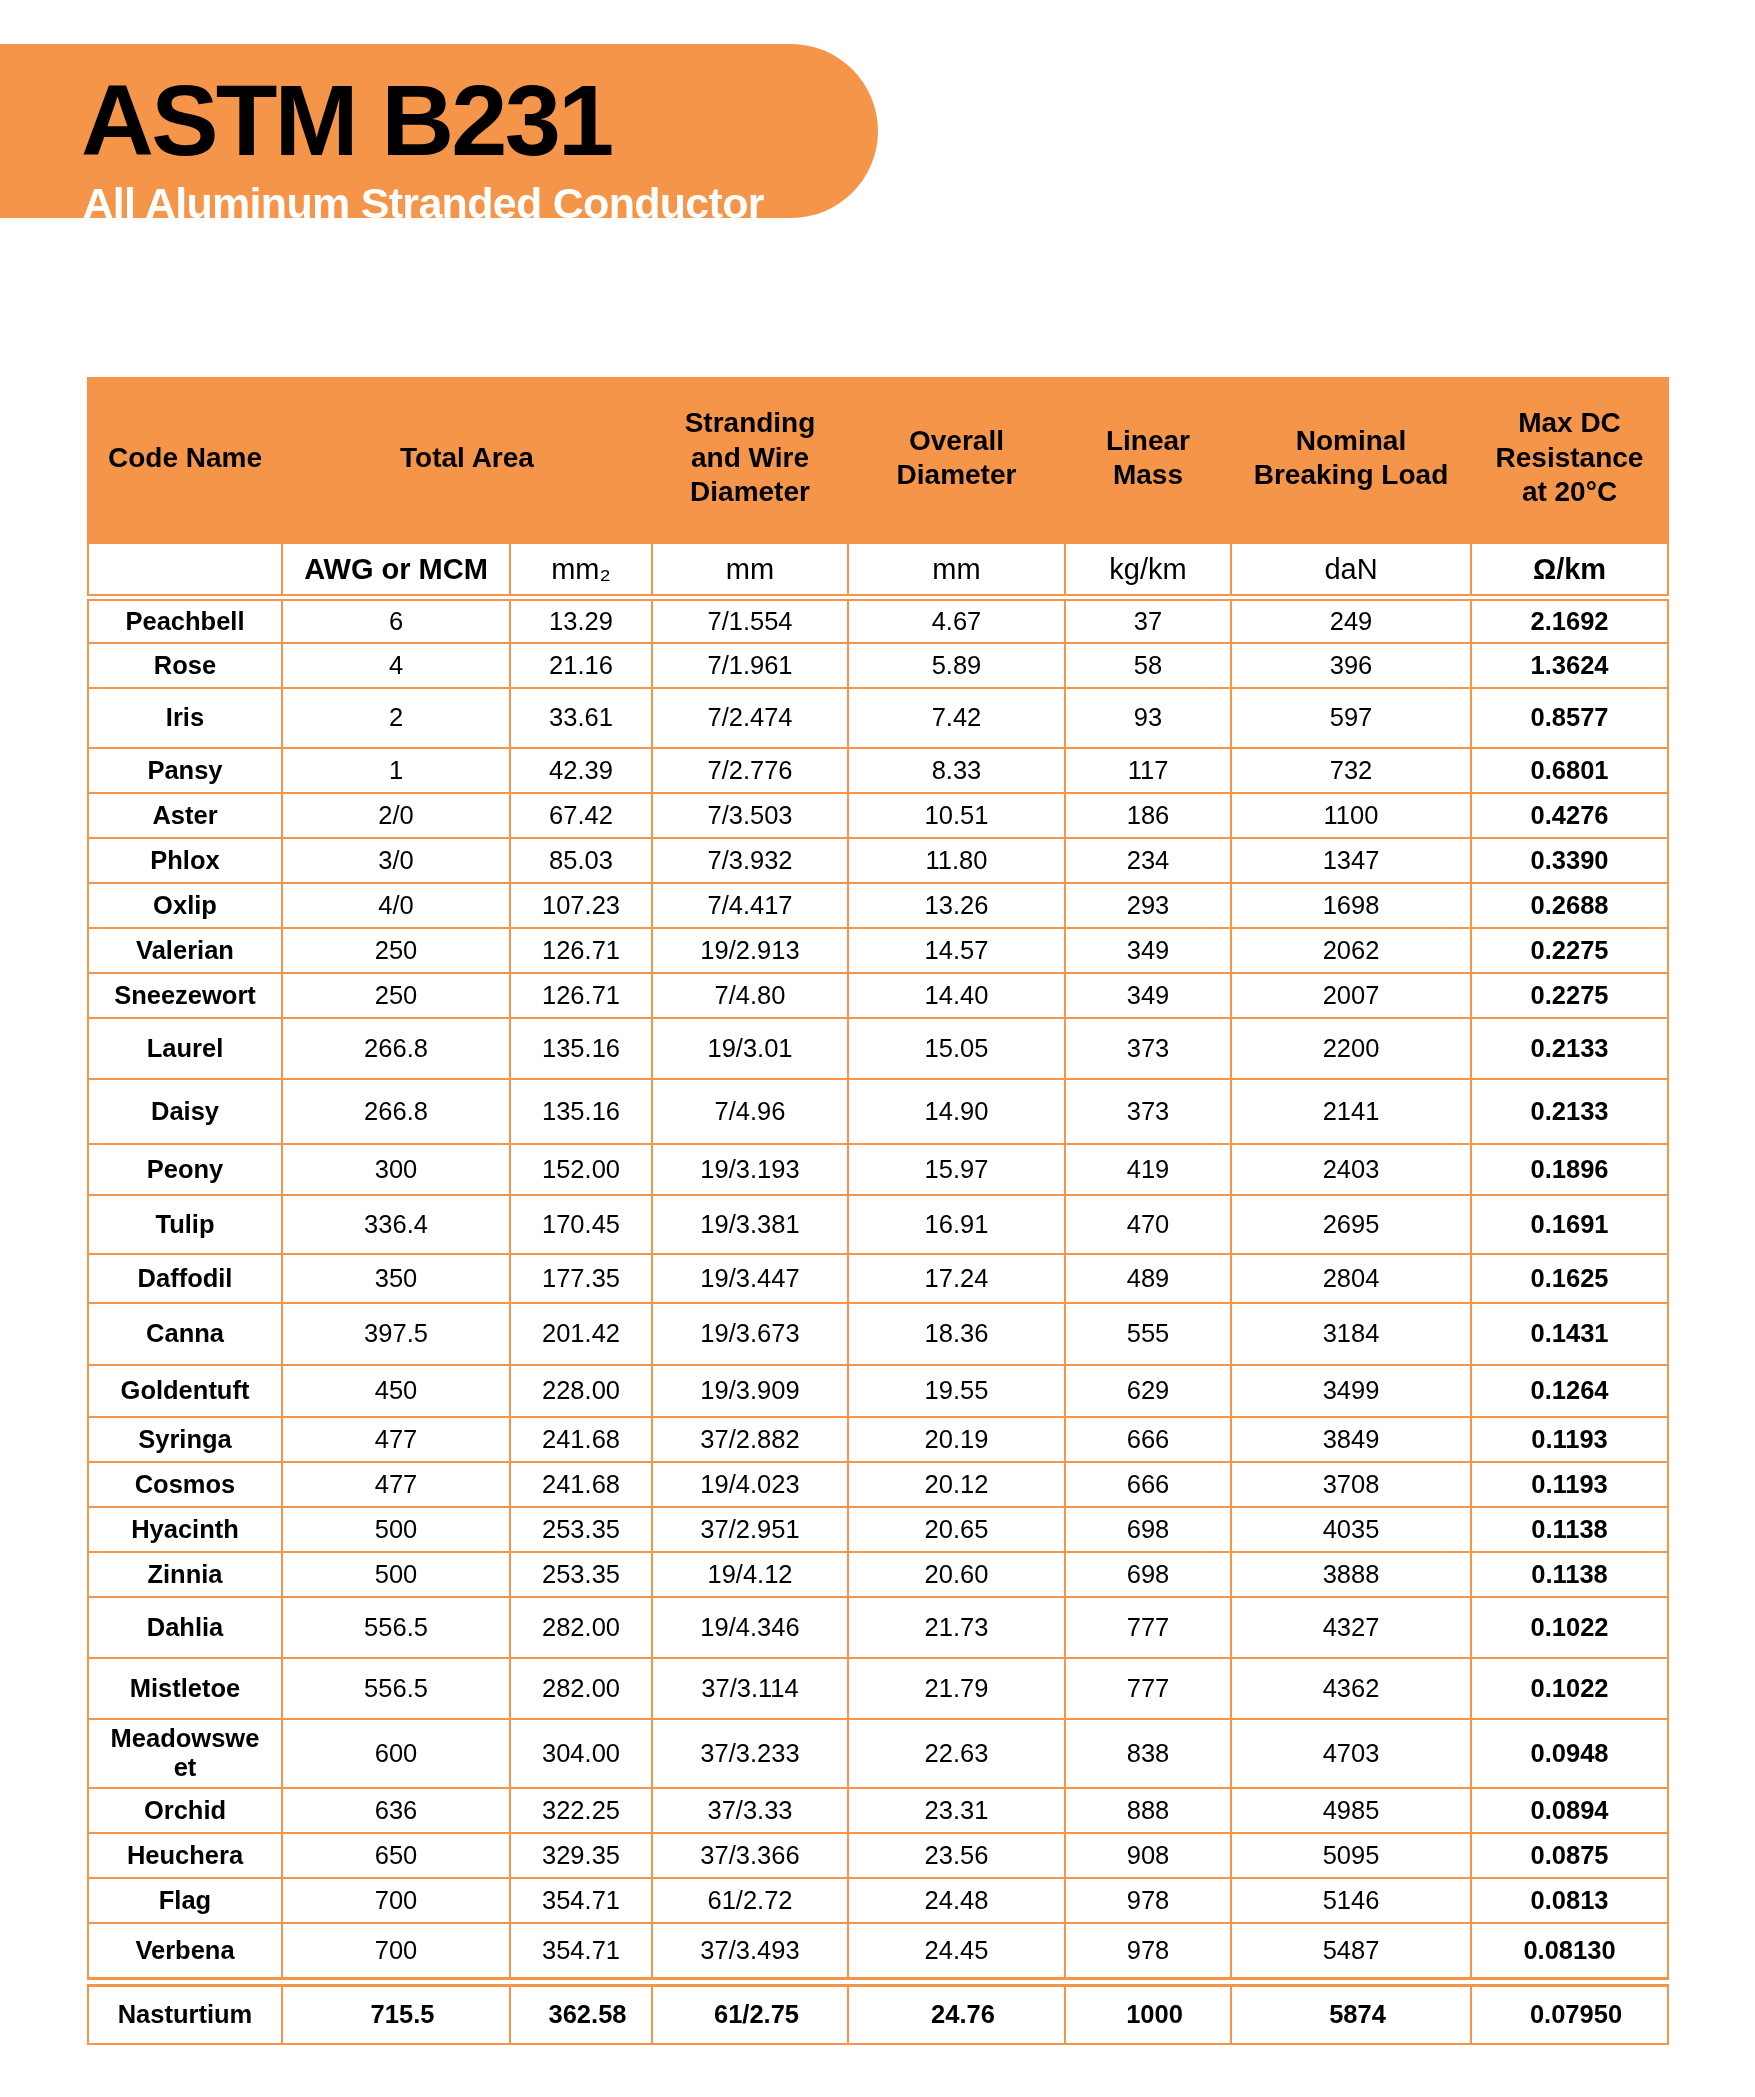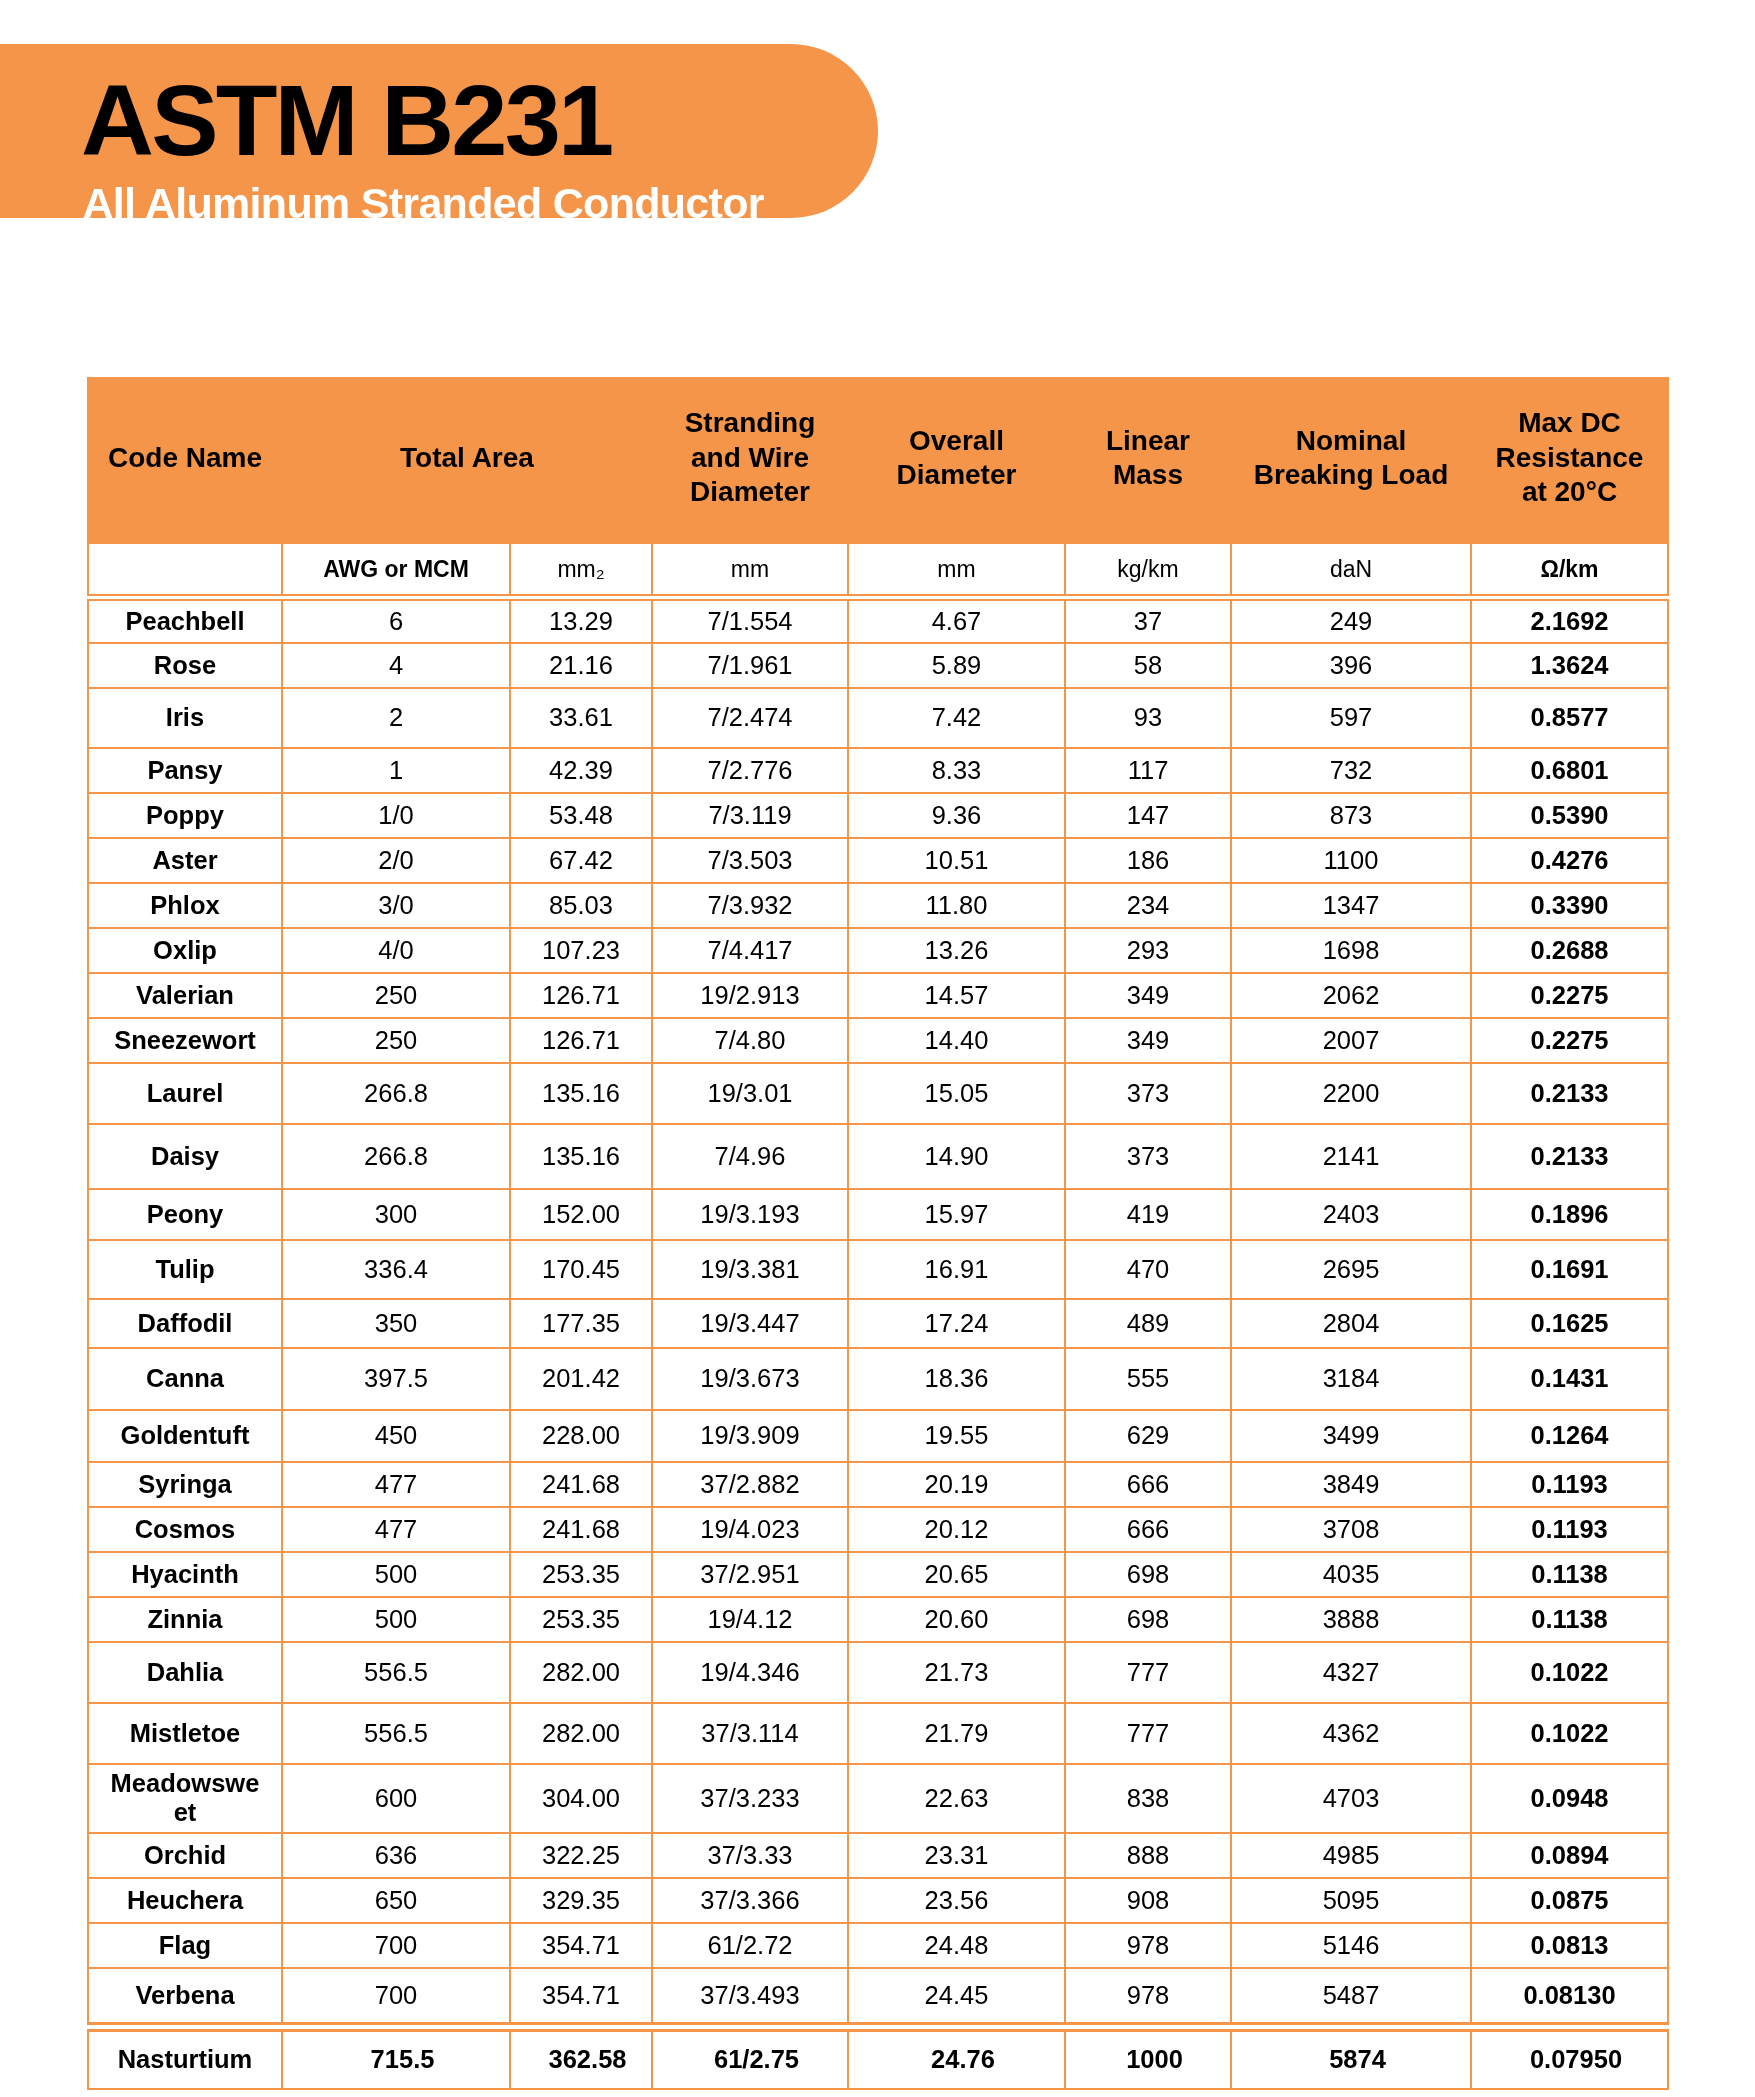--- a/index.html
+++ b/index.html
@@ -29,21 +29,21 @@
   }
   .spec-table td,.spec-table th{
     border:2.8px solid #F4954A;text-align:center;vertical-align:middle;
     color:#000000;overflow:hidden;
   }
   thead tr.head-row th{
     background:#F4954A;height:149px;font-size:28px;font-weight:bold;
     line-height:1.22;padding:4.2px 12.7px 10px 12.7px;vertical-align:middle;
   }
   thead tr.units-row td{
-    height:48px;font-size:23px;font-weight:normal;background:#ffffff;
+    height:48px;font-size:29px;font-weight:normal;background:#ffffff;
   }
   thead tr.units-row td.u-bold{font-weight:bold;}
   tbody td{font-size:25.5px;font-weight:normal;background:#ffffff;padding:2.8px 7px;}
   tbody td.name{font-weight:bold;overflow-wrap:anywhere;padding:2.8px 20px;}
   tbody td.res{font-weight:bold;}
   tbody tr:first-child td{border-top:7px double #F4954A;}
   tbody tr.sep-above td{border-top:10px double #F4954A;}
   tbody tr.bold-row td{font-weight:bold;padding-left:20px;}
 </style>
 </head>
@@ -123,30 +123,20 @@
         <td class="name">Pansy</td>
         <td>1</td>
         <td>42.39</td>
         <td>7/2.776</td>
         <td>8.33</td>
         <td>117</td>
         <td>732</td>
         <td class="res">0.6801</td>
       </tr>
       <tr style="height: 45px;">
-        <td class="name">Poppy</td>
-        <td>1/0</td>
-        <td>53.48</td>
-        <td>7/3.119</td>
-        <td>9.36</td>
-        <td>147</td>
-        <td>873</td>
-        <td class="res">0.5390</td>
-      </tr>
-      <tr style="height: 45px;">
         <td class="name">Aster</td>
         <td>2/0</td>
         <td>67.42</td>
         <td>7/3.503</td>
         <td>10.51</td>
         <td>186</td>
         <td>1100</td>
         <td class="res">0.4276</td>
       </tr>
       <tr style="height: 45px;">

